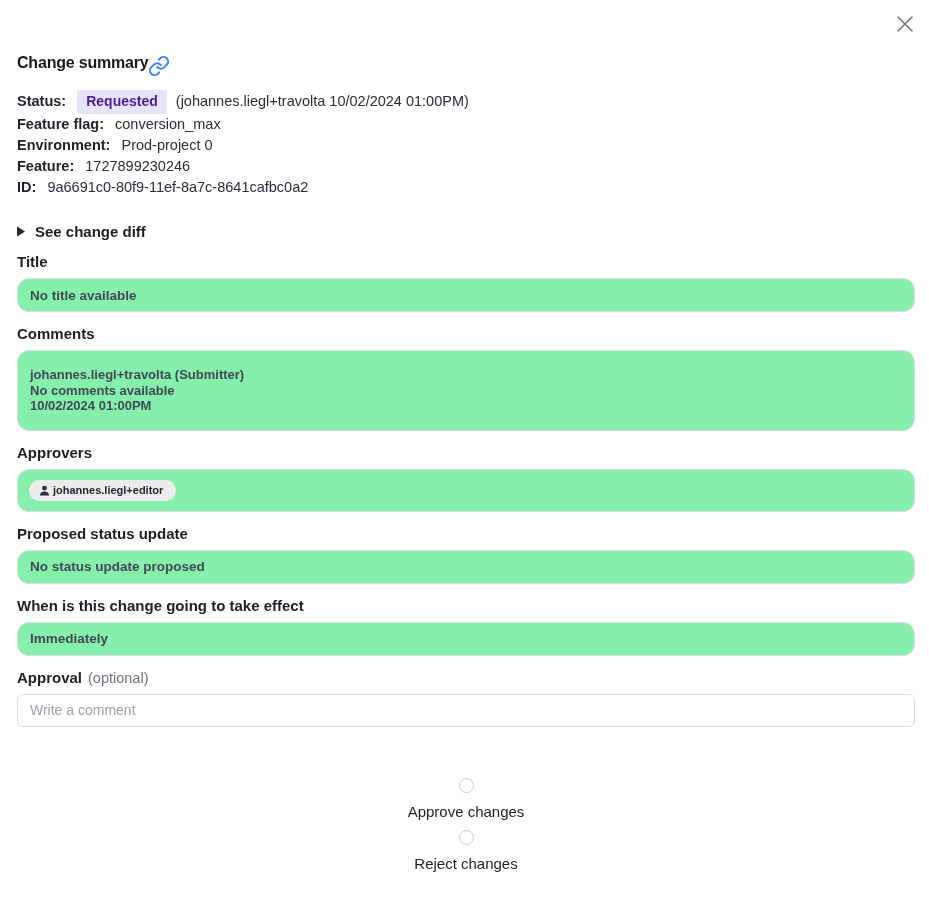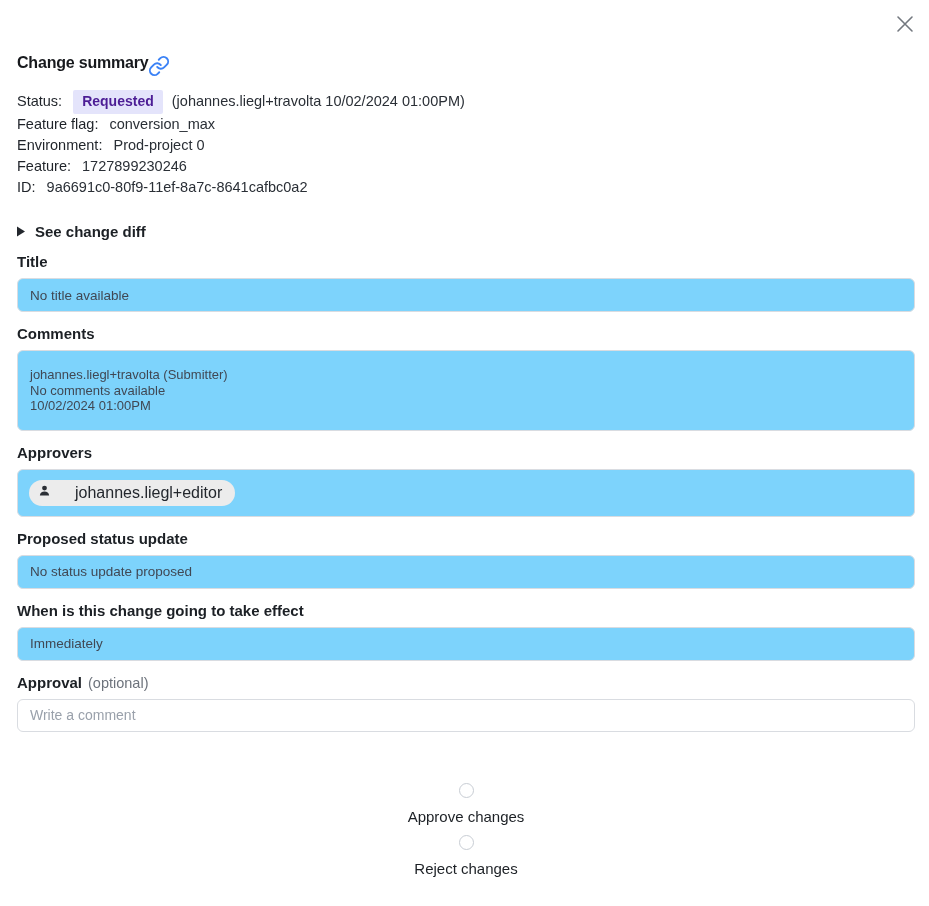--- a/index.html
+++ b/index.html
@@ -23,21 +23,21 @@
     padding-top: 49px;
     font-size: 16px; font-weight: 700; color: #17191d;
     letter-spacing: -0.2px;
     display: flex; align-items: flex-end; 
     line-height: 28px;
   }
   .link-btn { background: none; border: none; cursor: pointer; display: flex; align-items: center; padding: 0; }
 
   .meta { margin-top: 13px; }
   .meta-row { font-size: 14.5px; line-height: 21px; color: #1f2329; }
-  .meta-label { font-weight: 400; margin-right: 7px; }
+  .meta-label { font-weight: 700; margin-right: 7px; }
   .meta-value { font-weight: 400; color: #2a2f36; }
   .badge {
     display: inline-block;
     background: #e4e4fb; color: #4c1d95;
     font-weight: 700; font-size: 14px;
     padding: 1px 9px 2px 9px; border-radius: 2px;
     margin-right: 5px;
   }
 
   .disclosure {
@@ -49,32 +49,32 @@
   }
 
   .field { margin-top: 13px; }
   .field-label {
     font-weight: 700; font-size: 15px; color: #1c2025;
     margin-bottom: 8px; display: flex; align-items: baseline; gap: 6px;
   }
   .optional { font-weight: 400; color: #6d737c; font-size: 14.5px; }
 
   .box {
-    border: 1px solid #d9dce1; border-radius: 6px;
-    font-size: 13.5px; color: #404854; background: #7dd3fc;
+    border: 1px solid #d9dce1; border-radius: 12px;
+    font-size: 13.5px; color: #404854; background: #86efac; font-weight: bold;
   }
   .box-single { height: 34px; display: flex; align-items: center; padding: 0 12px; }
   .box-multi  { padding: 16px 12px; font-size: 13px; line-height: 15.5px; color: #404854; }
   .box-chips  { padding: 10px 11px; display: flex; align-items: center; }
 
   .chip {
-    display: inline-flex; gap: 24px;
+    display: inline-flex; align-items: center; gap: 2px;
     background: #ececec; border-radius: 13px;
     padding: 4px 13px 4px 9px;
-    font-size: 16px; color: #23272d;
+    font-size: 11px; color: #23272d;
   }
 
   .comment-input {
     width: 100%; height: 33px;
     border: 1px solid #d9dce1; border-radius: 6px;
     padding: 0 12px; font-size: 14px; color: #1f2329;
     font-family: "Liberation Sans", sans-serif;
     outline: none;
   }
   .comment-input::placeholder { color: #9aa1ab; }

